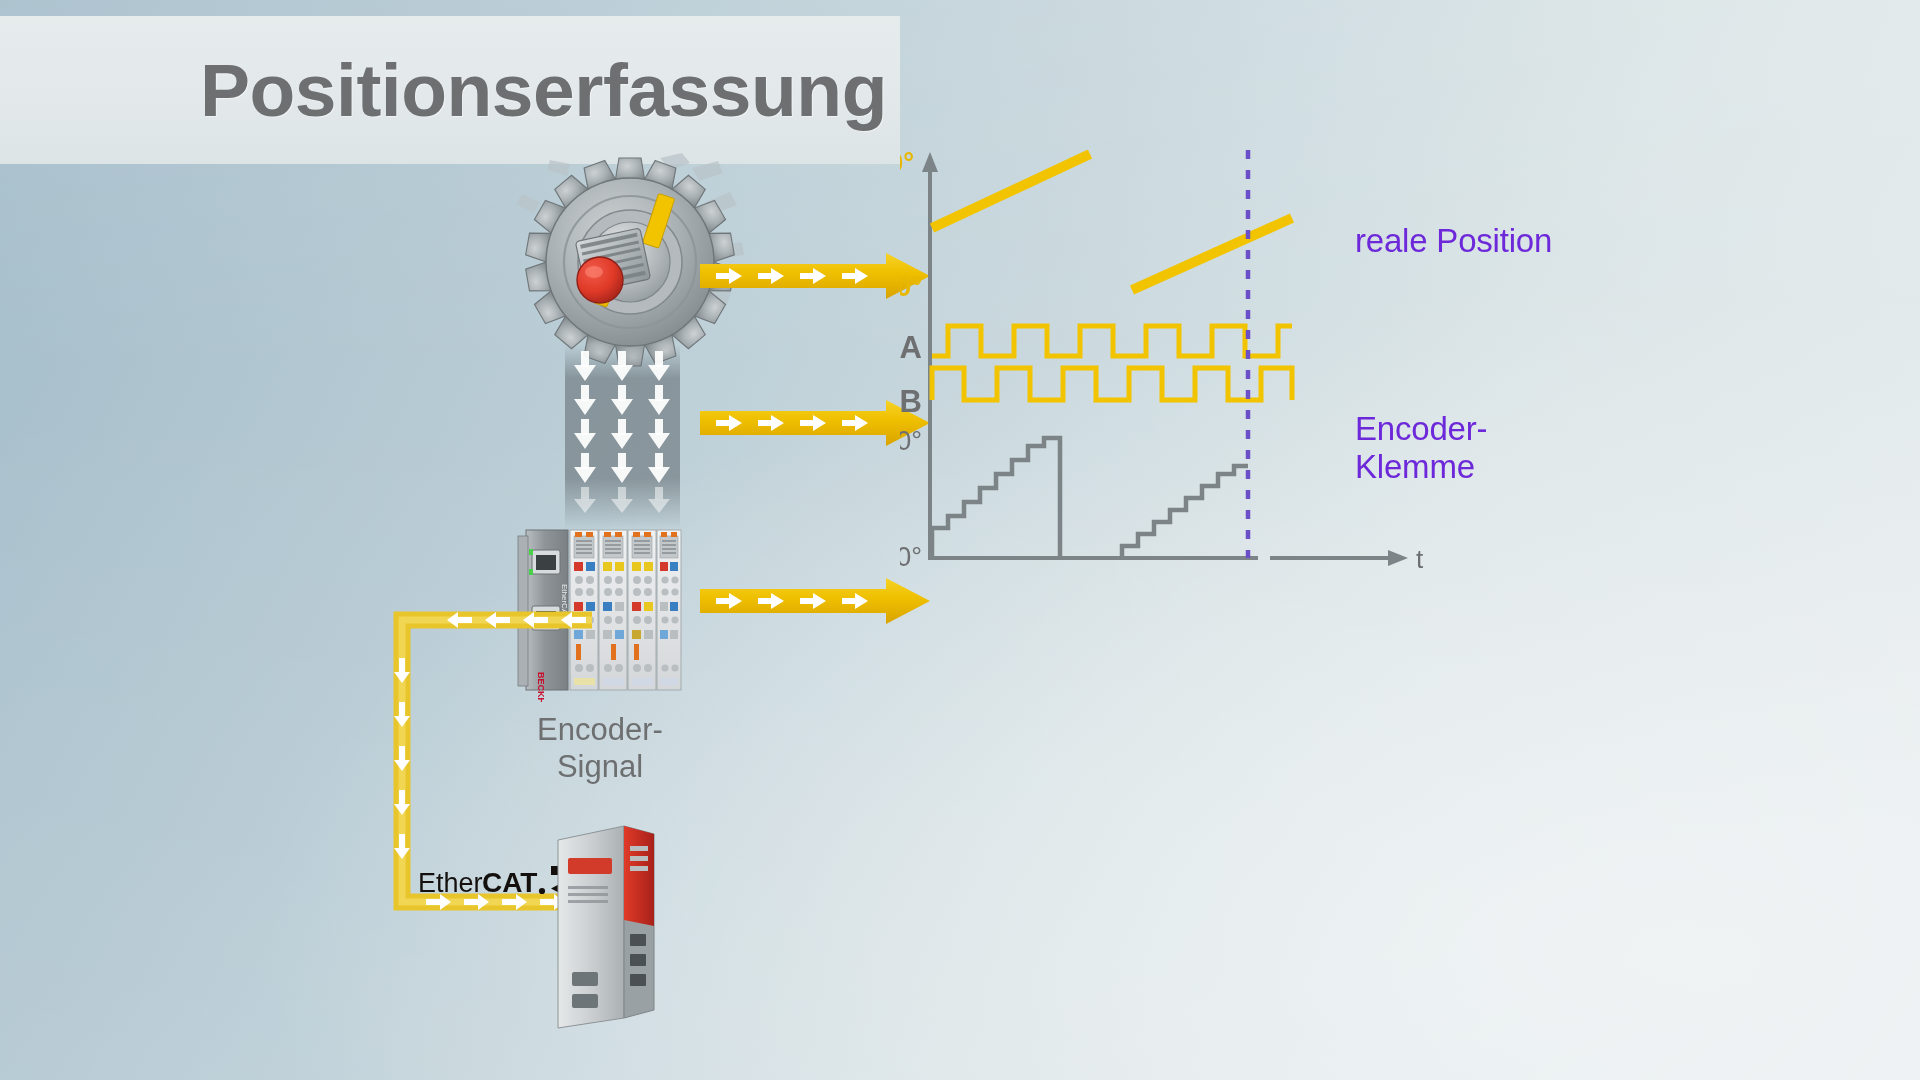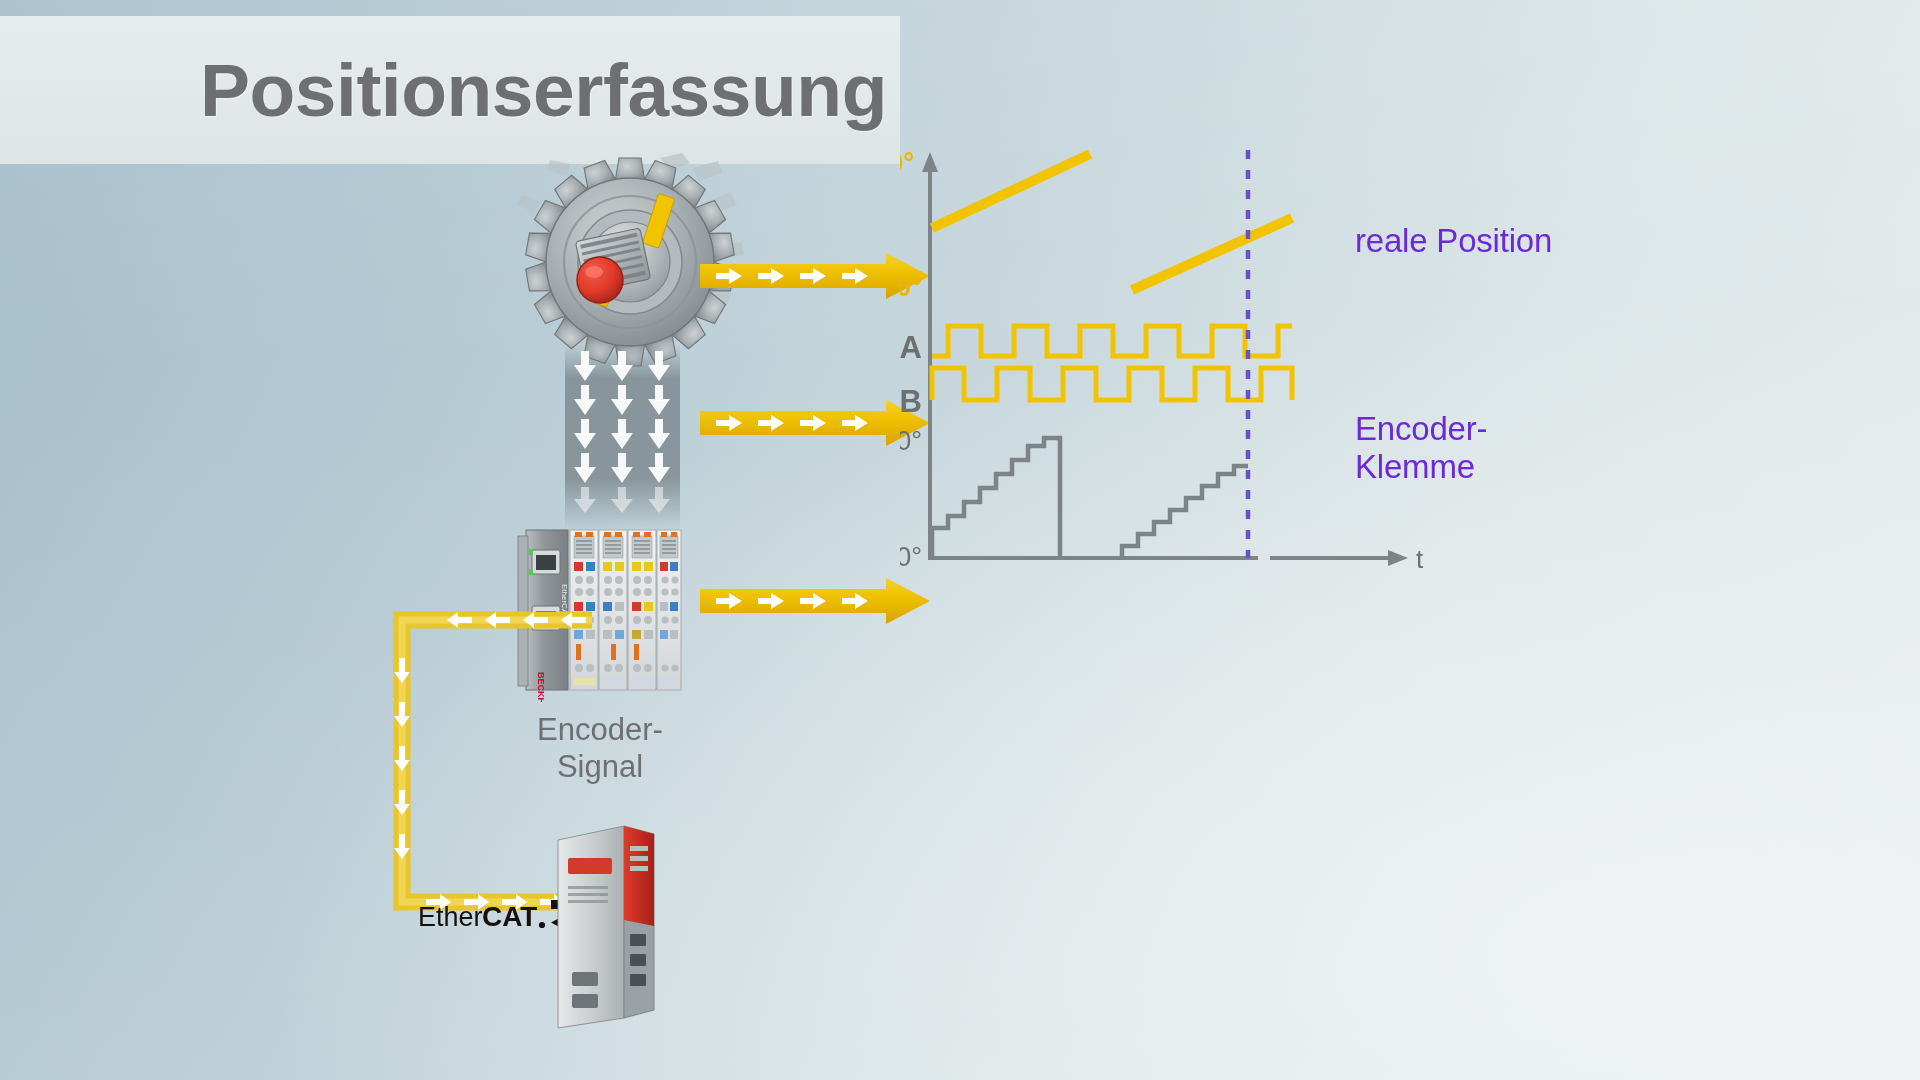--- a/index.html
+++ b/index.html
@@ -44,21 +44,21 @@
     background:linear-gradient(180deg, rgba(118,128,133,0.00) 0%, rgba(104,114,120,0.62) 18%, rgba(104,114,120,0.62) 72%, rgba(118,128,133,0.00) 100%);
   }
 
   .terminal{position:absolute;left:512px;top:522px;width:175px;height:180px;}
   .klemme-label{
     position:absolute;left:470px;top:712px;width:260px;
     text-align:center;color:#6d6f71;font-size:31px;line-height:1.18;font-weight:400;
   }
   .drive{position:absolute;left:546px;top:822px;width:120px;height:210px;}
 
-  .ethercat-logo{position:absolute;left:418px;top:862px;width:210px;height:46px;margin-top:34px;}
+  .ethercat-logo{position:absolute;left:418px;top:862px;width:210px;height:46px;}
 
   
   .sig-arrow{position:absolute;height:46px;}
 
   
   .chart{position:absolute;left:900px;top:150px;width:720px;height:470px;}
 
   
   .rlabel{
     position:absolute;color:#6d28d9;font-weight:400;line-height:1.16;

